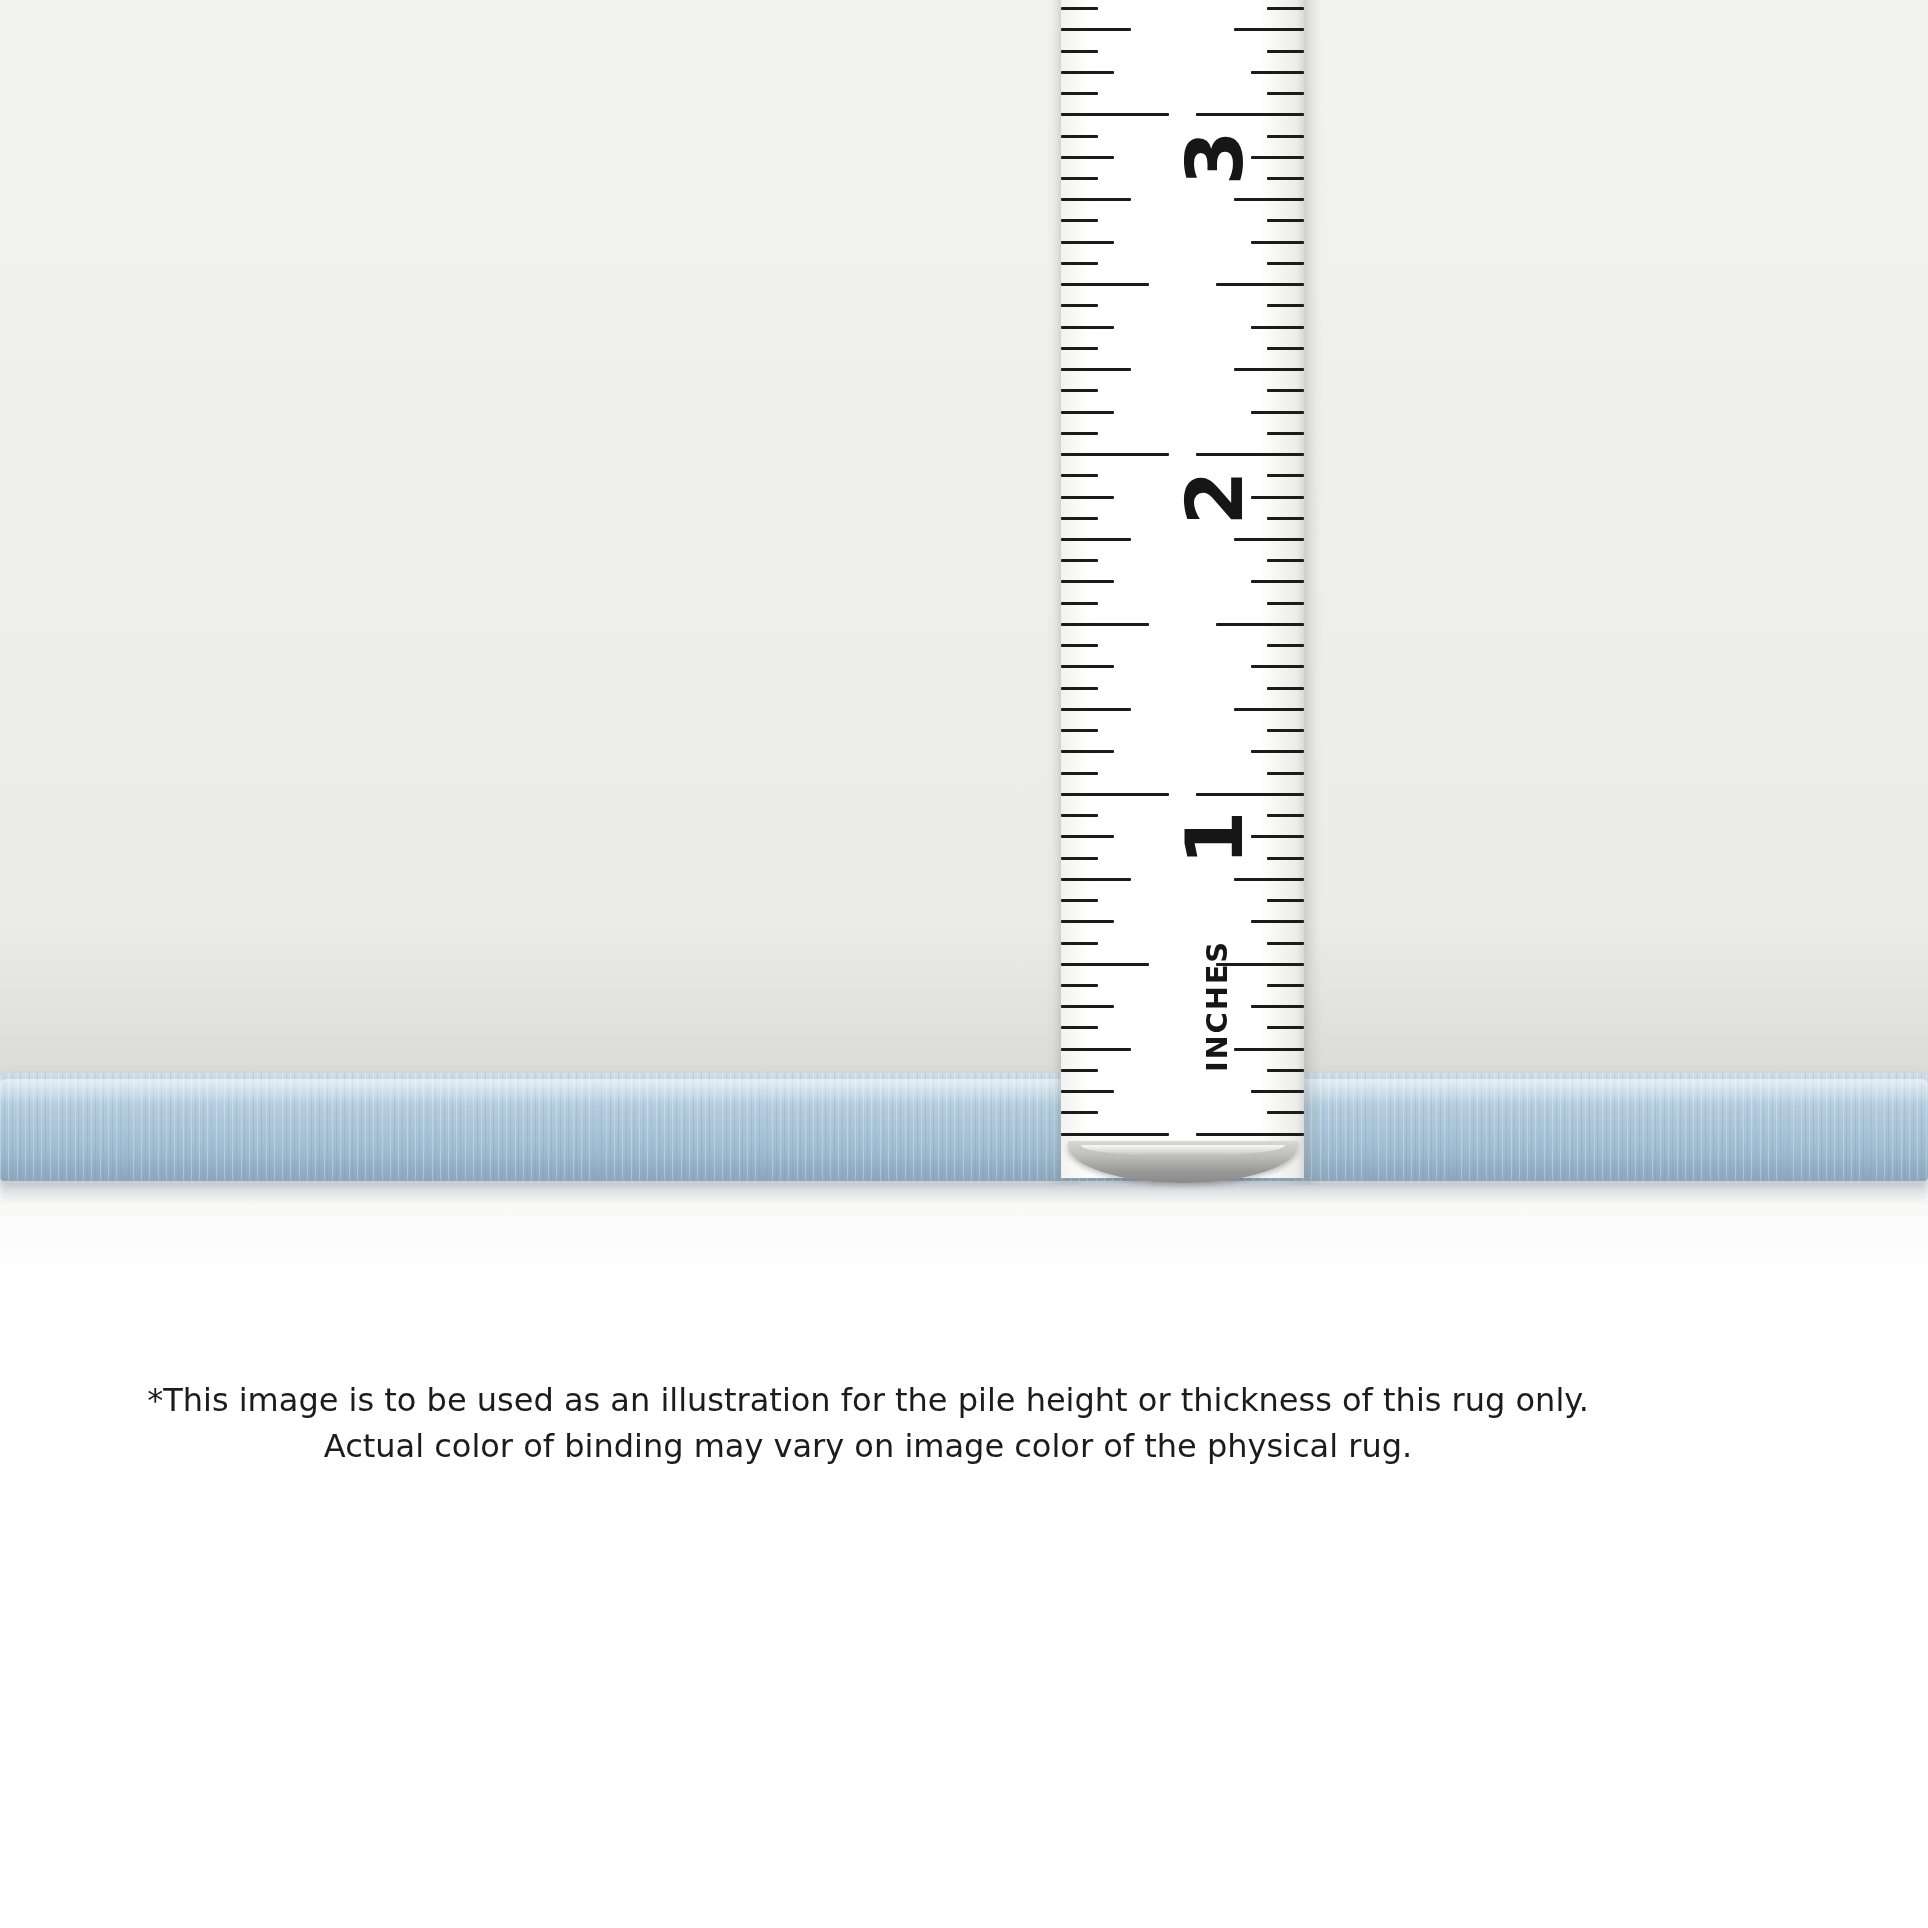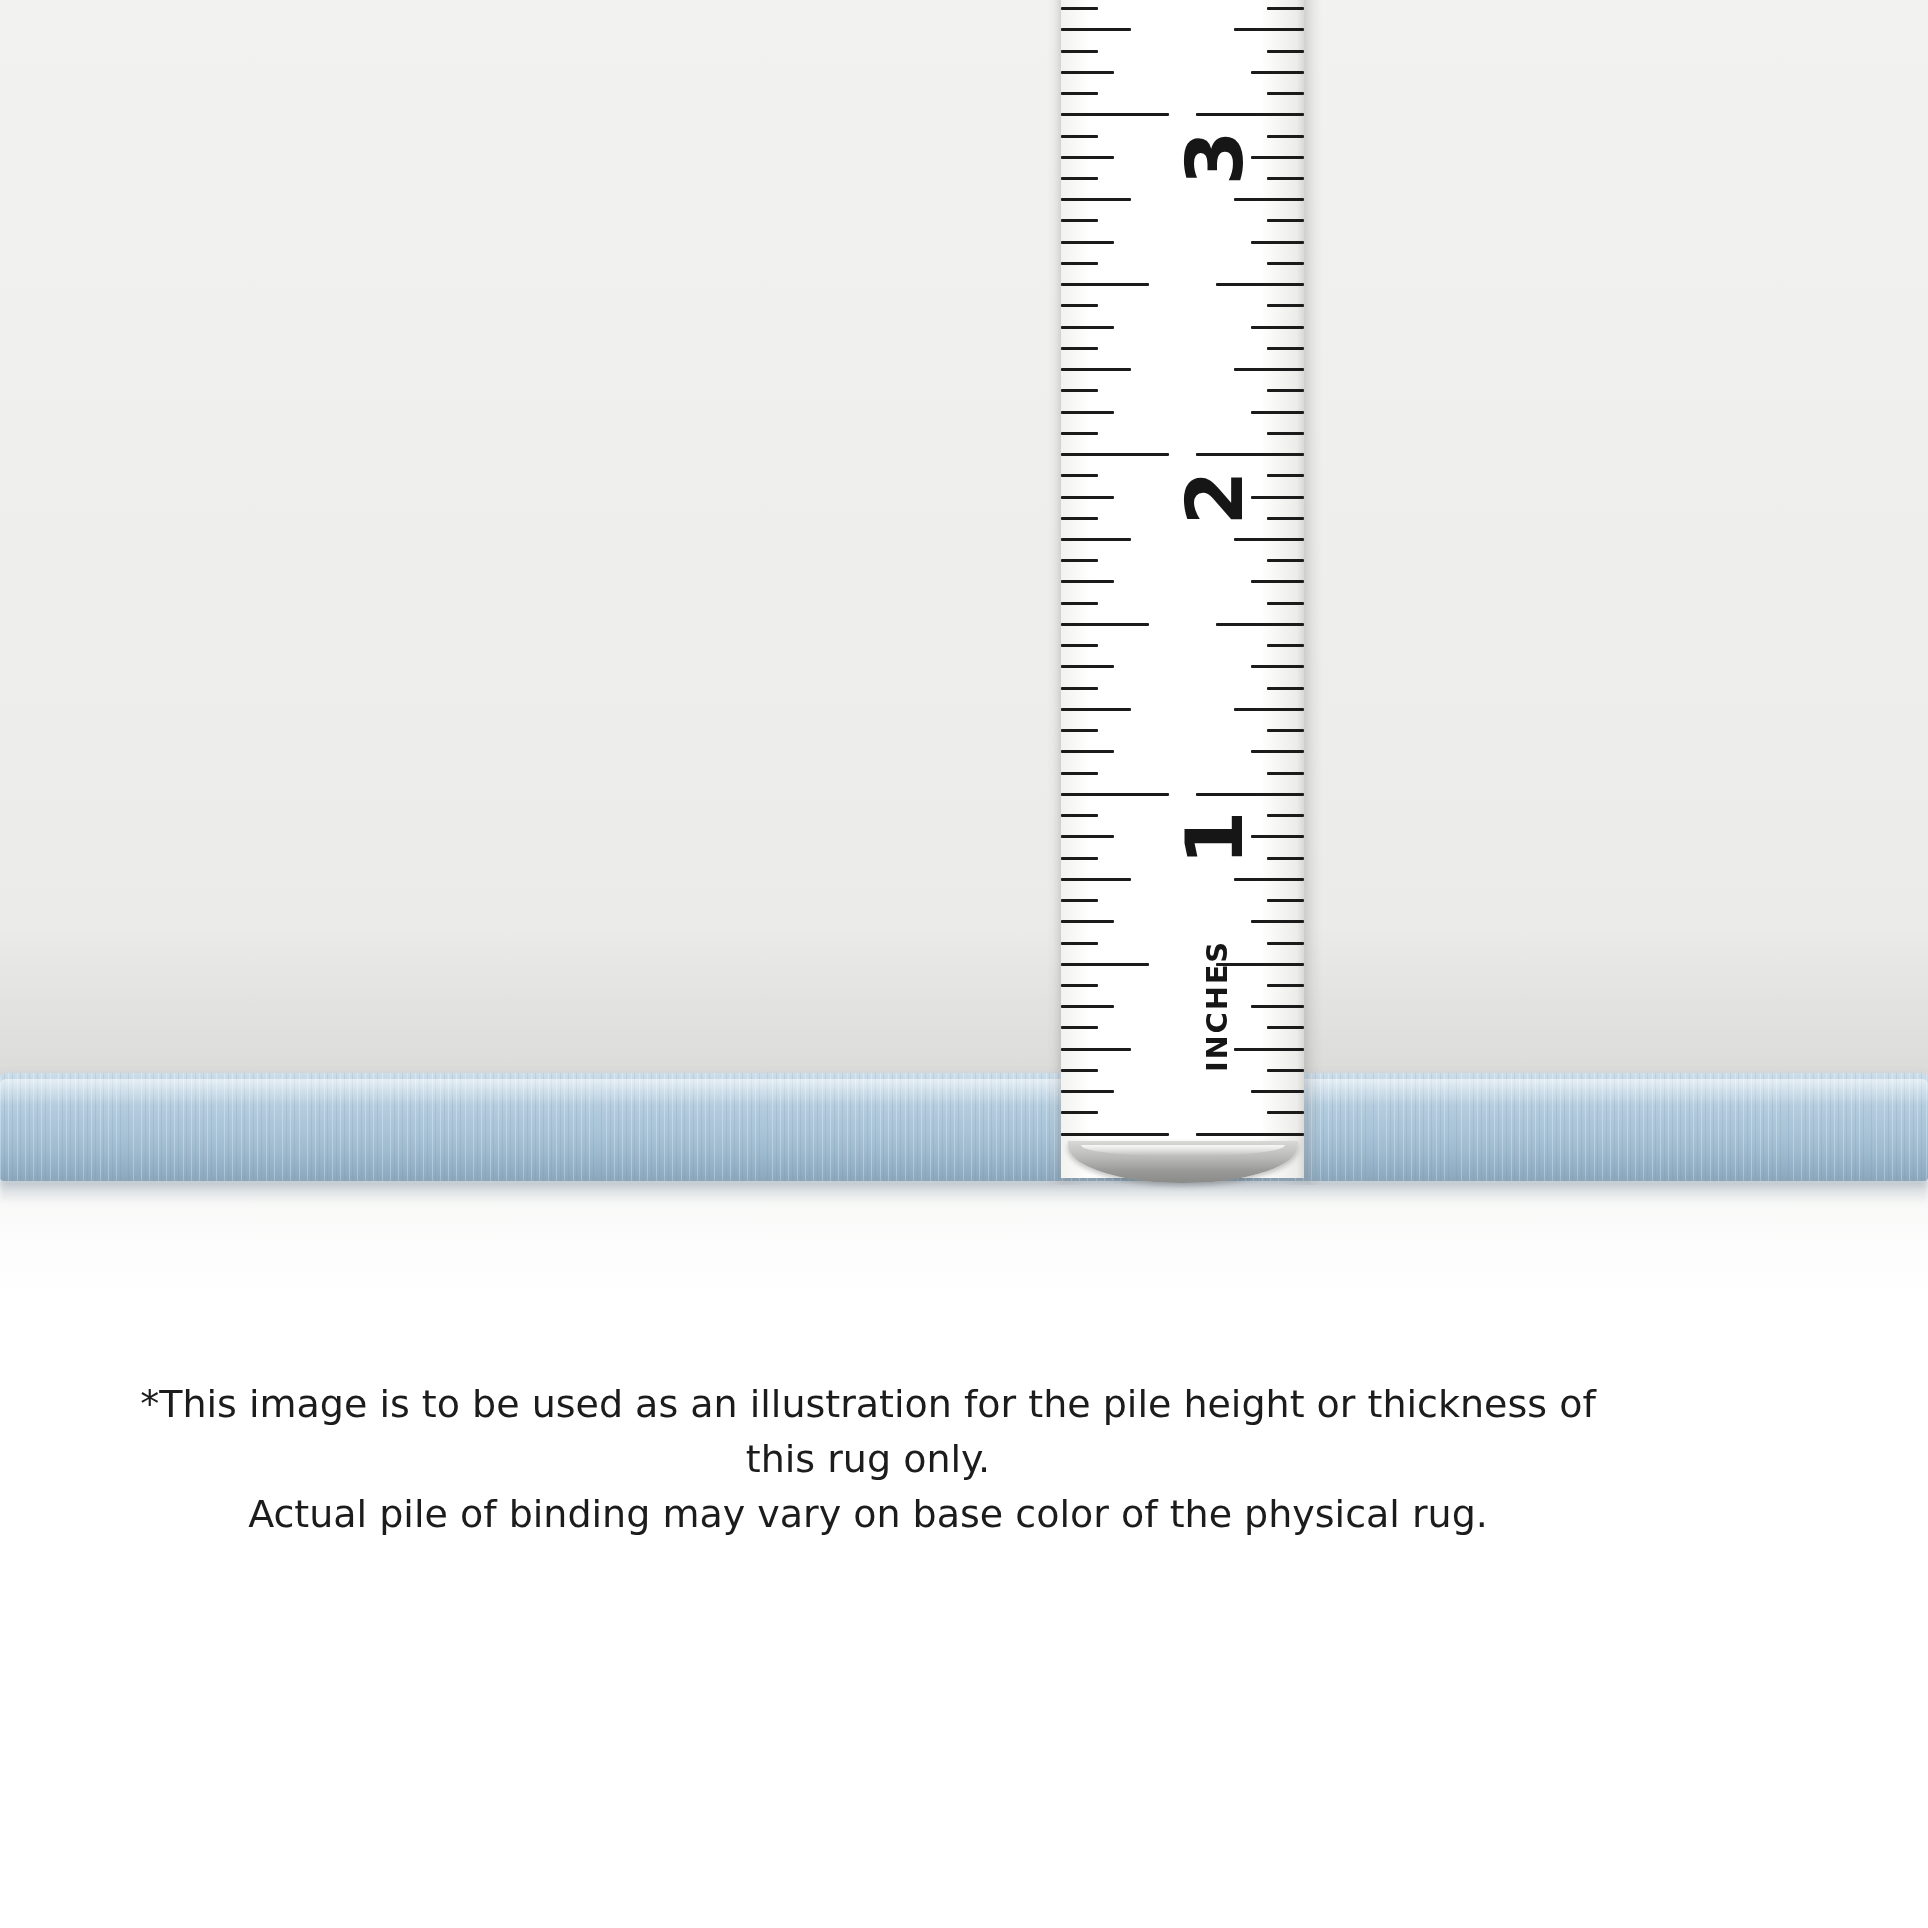--- a/index.html
+++ b/index.html
@@ -210,21 +210,21 @@
 
   
   .caption {
     position: absolute;
     left: 0;
     top: 1377px;
     width: 1736px;
     text-align: center;
     color: #1c1c1c;
     font-family: "DejaVu Sans", sans-serif;
-    font-size: 38px;
+    font-size: 32px;
     line-height: 1.45;
     padding: 0 101px;
     box-sizing: border-box;
   }
   .caption .line { display: block; }
 </style>
 </head>
 <body>
 
 <div class="scene">
@@ -359,17 +359,17 @@
       <div class="num inch-digit" style="top:459px">2</div>
       <div class="num inch-digit" style="top:799px">1</div>
       <div class="num unit-label" style="top:996px">INCHES</div>
     </div>
     <div class="tape-clip"></div>
 
   </div>
 
   <div class="caption">
     <span class="line">*This image is to be used as an illustration for the pile height or thickness of this rug only.</span>
-    <span class="line">Actual pile of binding may vary on base color of the physical rug.</span>
+    <span class="line">Actual color of binding may vary on image color of the physical rug.</span>
   </div>
 
 </div>
 
 
 </body></html>

